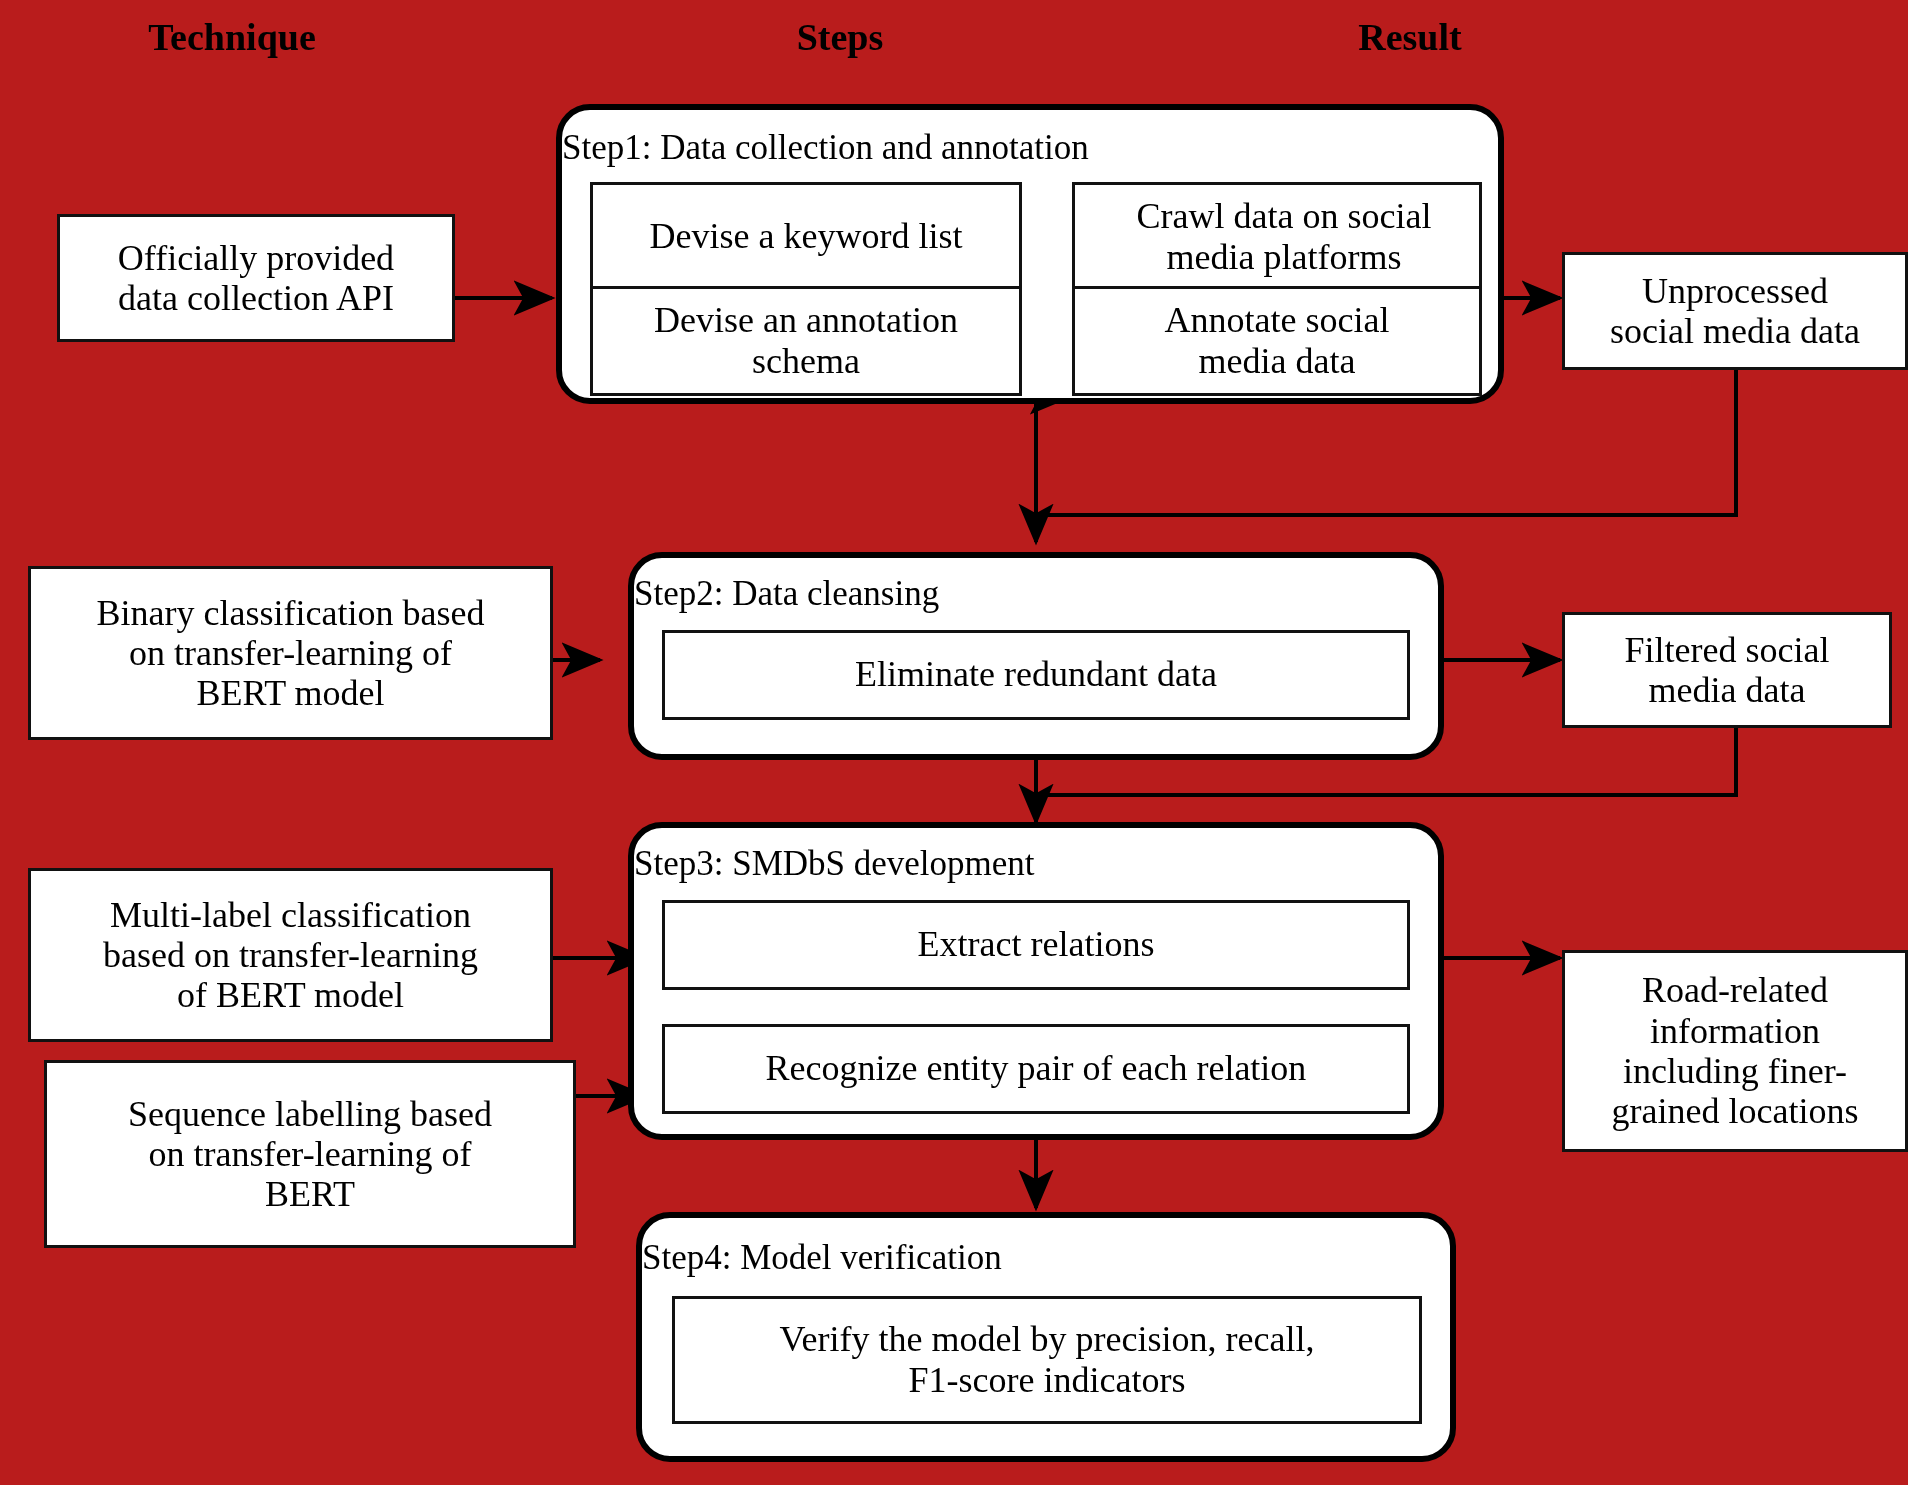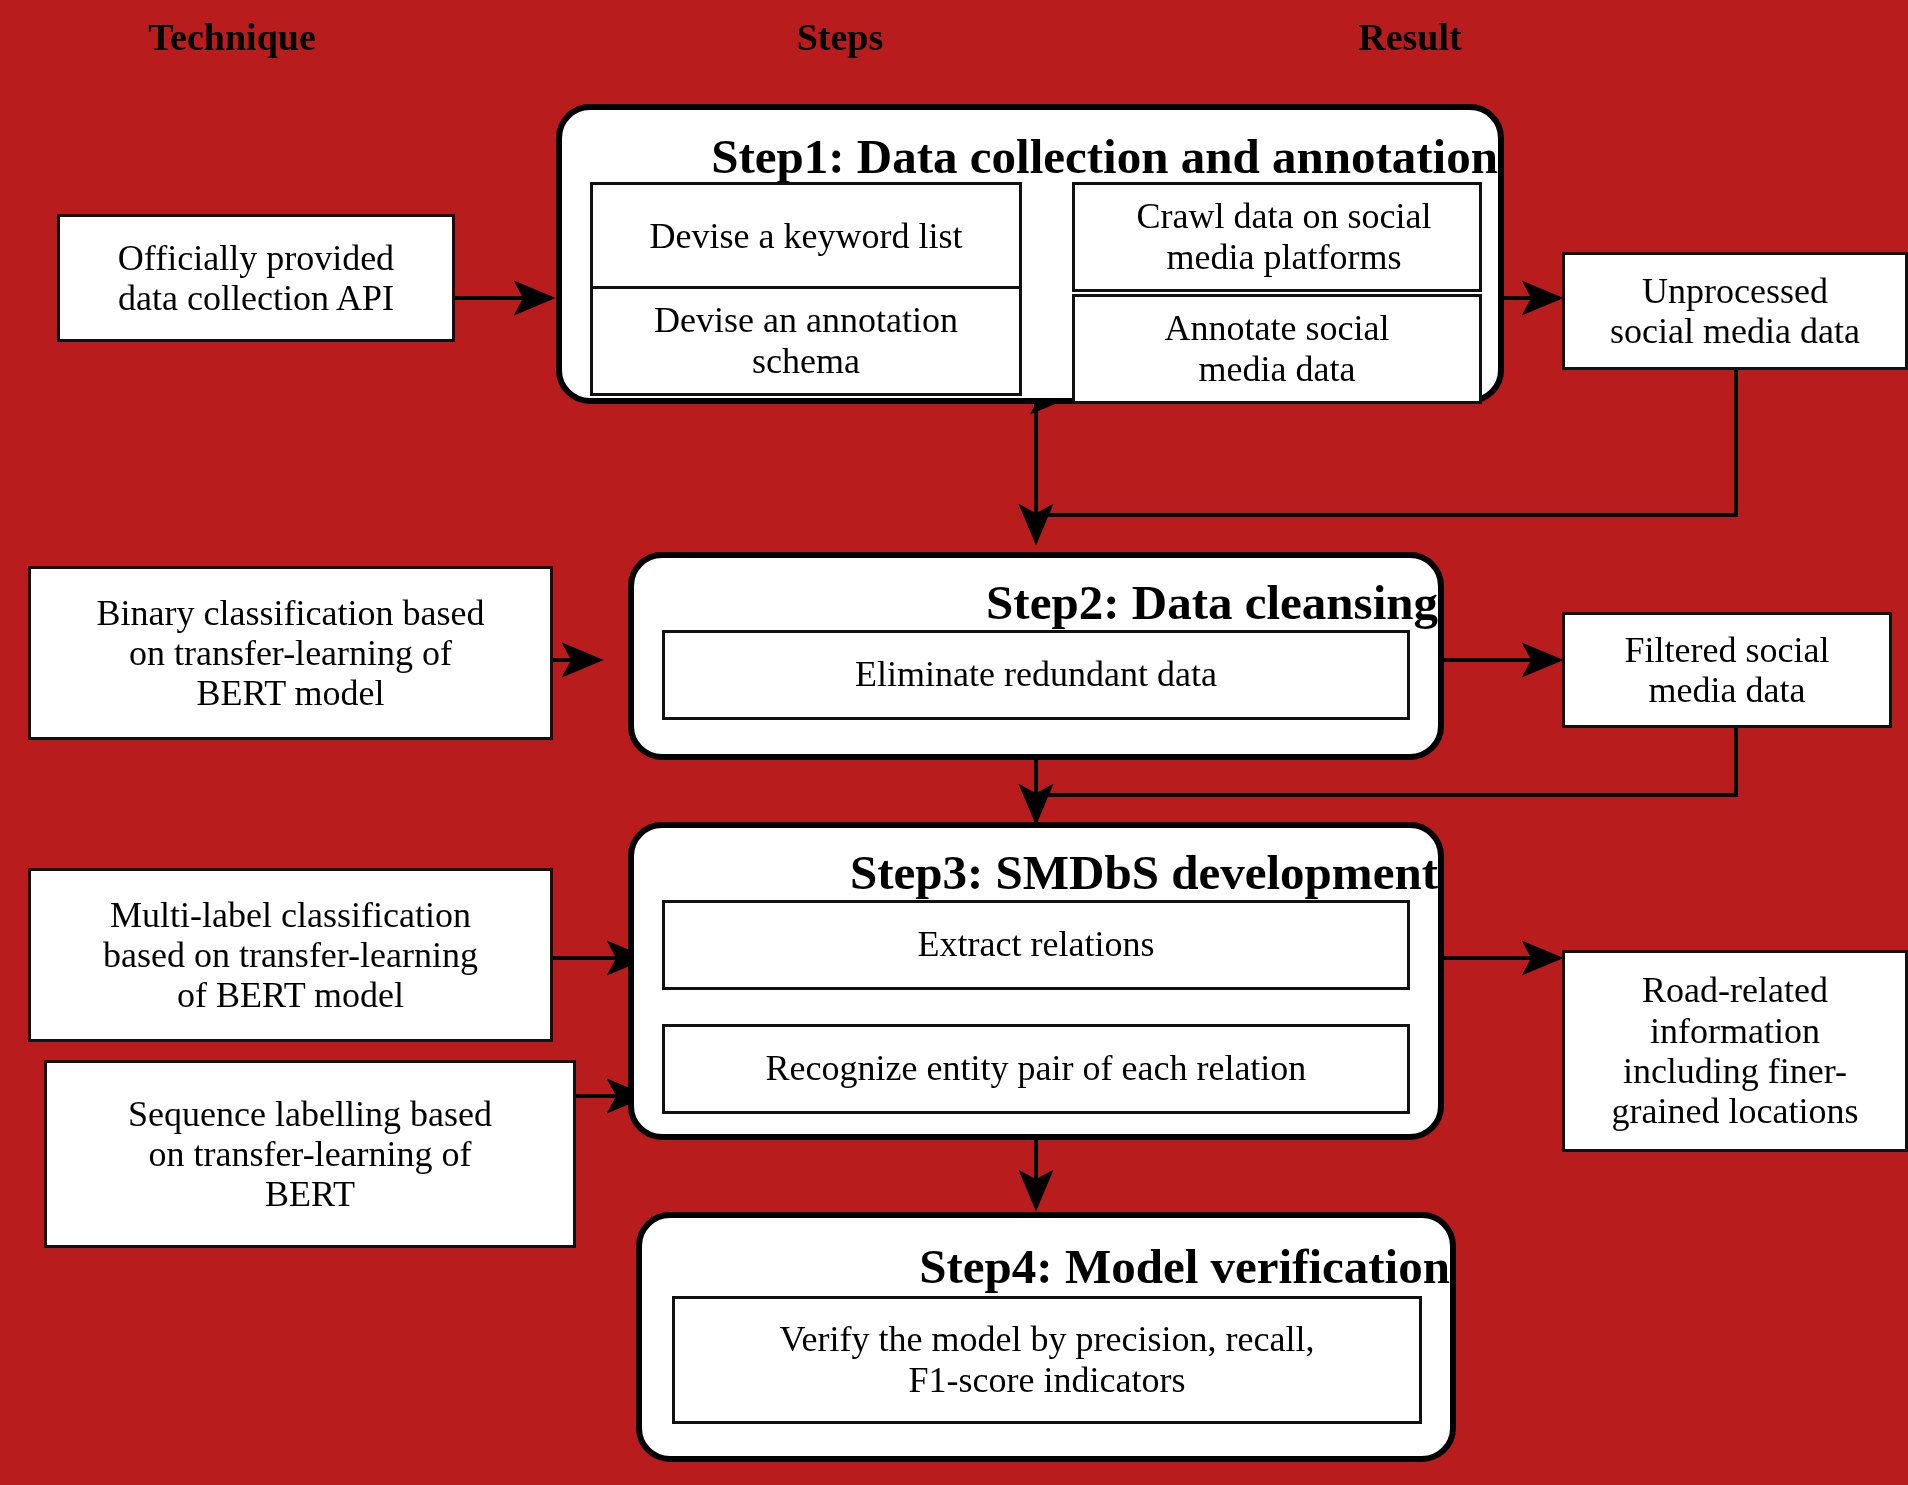--- a/index.html
+++ b/index.html
@@ -20,22 +20,22 @@
     font-family:"Liberation Serif",serif;font-size:36px;line-height:1.12;
     padding:2px 8px;
   }
 
   
   .stepbox{
     position:absolute;box-sizing:border-box;
     border:6px solid #000;border-radius:34px;background:#fff;
   }
   .step-title{
-    position:absolute;left:0;right:0;text-align:right;
-    font-family:"Liberation Serif",serif;font-weight:bold;font-size:49px;
+    position:absolute;left:0;right:0;text-align:left;
+    font-family:"Liberation Serif",serif;font-weight:normal;font-size:35px;
     white-space:nowrap;
   }
   .inner{
     position:absolute;box-sizing:border-box;border:3px solid #111;background:#fff;
     display:flex;align-items:center;justify-content:center;text-align:center;
     font-family:"Liberation Serif",serif;font-size:36px;line-height:1.14;
     padding:2px 6px;
   }
   svg.wires{position:absolute;left:0;top:0;width:1908px;height:1485px;pointer-events:none;}
 </style>
@@ -126,21 +126,21 @@
       <span style="white-space:pre-line;">Devise a keyword list</span>
     </div>
     <div class="inner" style="left:510px;top:72px;width:410px;height:110px;padding-left:20px;">
       <span style="white-space:pre-line;">Crawl data on social
 media platforms</span>
     </div>
     <div class="inner" style="left:28px;top:176px;width:432px;height:110px;">
       <span style="white-space:pre-line;">Devise an annotation
 schema</span>
     </div>
-    <div class="inner" style="left:510px;top:184px;width:410px;height:110px;">
+    <div class="inner" style="left:510px;top:176px;width:410px;height:110px;">
       <span style="white-space:pre-line;">Annotate social
 media data</span>
     </div>
   </div>
 
   <div class="stepbox" style="left:628px;top:552px;width:816px;height:208px;">
     <div class="step-title" style="top:16px;">Step2:  Data cleansing</div>
     <div class="inner" style="left:28px;top:72px;width:748px;height:90px;">
       <span style="white-space:pre-line;">Eliminate redundant data</span>
     </div>

